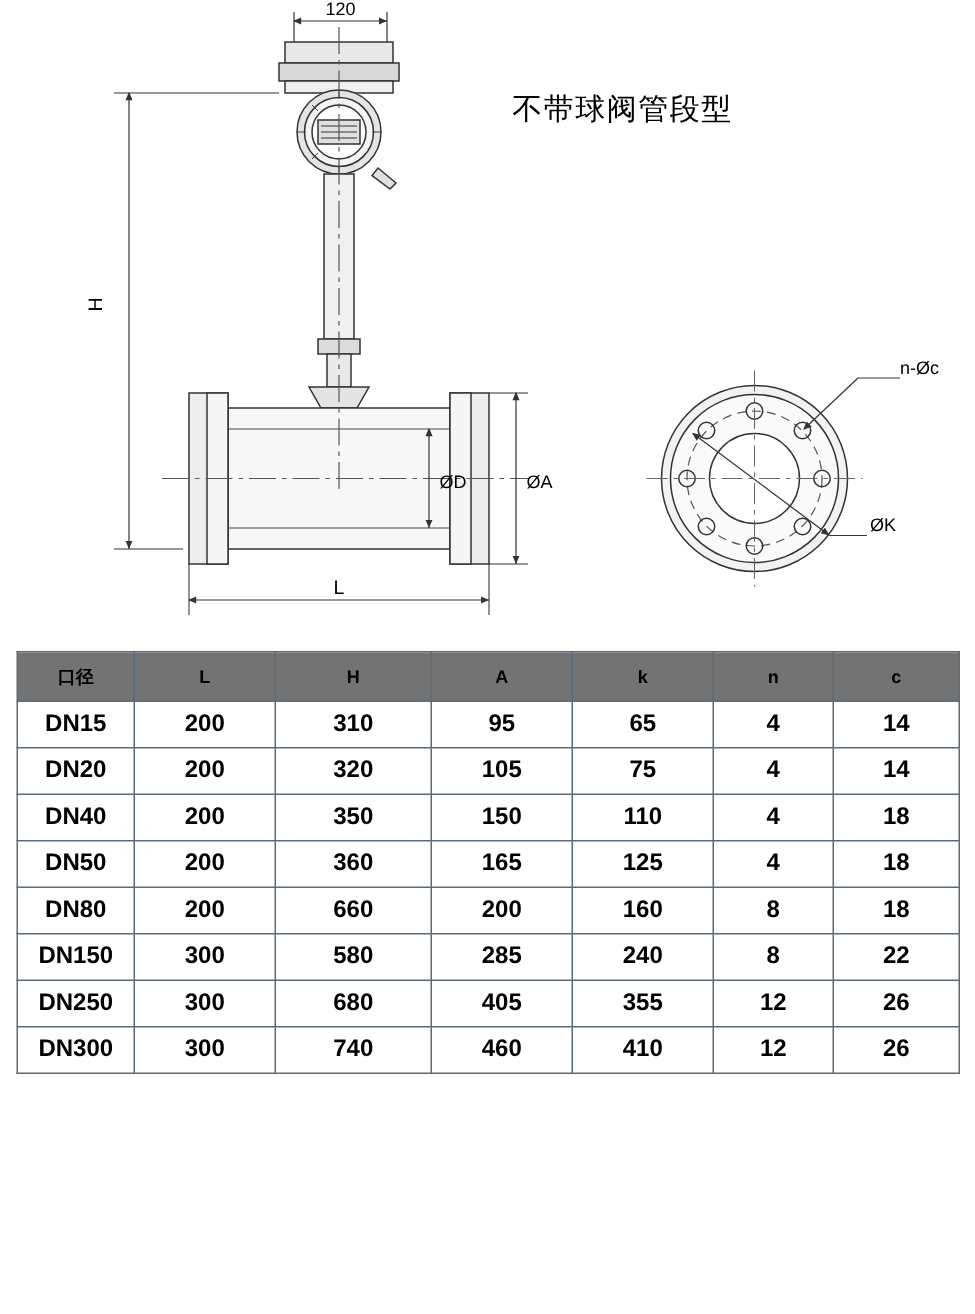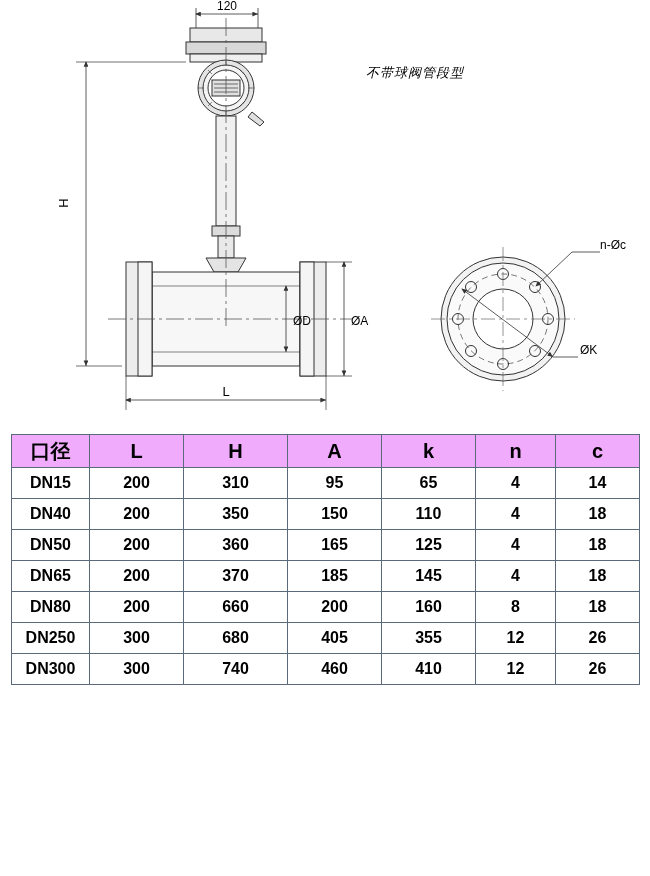--- a/index.html
+++ b/index.html
@@ -29,47 +29,46 @@
   }
   #drawing svg {
     display: block;
   }
   .dwg-title {
     position: absolute;
     left: 300px;
     top: 60px;
     width: 230px;
     text-align: center;
-    font-size: 13px;
+    font-size: 20px;
     line-height: 26px;
     color: #000;
     letter-spacing: 1px;
-    font-style: italic;
   }
 
   
   #spec-table {
     border-collapse: collapse;
     width: 628px;
     margin: 4px 11px 0 11px;
     table-layout: fixed;
   }
   #spec-table th, #spec-table td {
     border: 1px solid #5b6a7a;
     text-align: center;
     font-size: 16px;
     font-weight: bold;
     height: 30px;
     padding: 0;
     color: #000;
   }
   #spec-table thead th {
-    background: #f0abfc;
+    background: #737373;
     height: 32px;
-    font-size: 20px;
+    font-size: 12px;
   }
   #spec-table tbody td {
     background: #ffffff;
   }
   #spec-table col.c0 { width: 78px; }
   #spec-table col.c1 { width: 94px; }
   #spec-table col.c2 { width: 104px; }
   #spec-table col.c3 { width: 94px; }
   #spec-table col.c4 { width: 94px; }
   #spec-table col.c5 { width: 80px; }
@@ -221,54 +220,63 @@
         <tr>
           <td>DN15</td>
           <td>200</td>
           <td>310</td>
           <td>95</td>
           <td>65</td>
           <td>4</td>
           <td>14</td>
         </tr>
         <tr>
+          <td>DN20</td>
+          <td>200</td>
+          <td>320</td>
+          <td>105</td>
+          <td>75</td>
+          <td>4</td>
+          <td>14</td>
+        </tr>
+        <tr>
           <td>DN40</td>
           <td>200</td>
           <td>350</td>
           <td>150</td>
           <td>110</td>
           <td>4</td>
           <td>18</td>
         </tr>
         <tr>
           <td>DN50</td>
           <td>200</td>
           <td>360</td>
           <td>165</td>
           <td>125</td>
           <td>4</td>
           <td>18</td>
         </tr>
         <tr>
-          <td>DN65</td>
-          <td>200</td>
-          <td>370</td>
-          <td>185</td>
-          <td>145</td>
-          <td>4</td>
-          <td>18</td>
-        </tr>
-        <tr>
           <td>DN80</td>
           <td>200</td>
           <td>660</td>
           <td>200</td>
           <td>160</td>
           <td>8</td>
           <td>18</td>
+        </tr>
+        <tr>
+          <td>DN150</td>
+          <td>300</td>
+          <td>580</td>
+          <td>285</td>
+          <td>240</td>
+          <td>8</td>
+          <td>22</td>
         </tr>
         <tr>
           <td>DN250</td>
           <td>300</td>
           <td>680</td>
           <td>405</td>
           <td>355</td>
           <td>12</td>
           <td>26</td>
         </tr>

